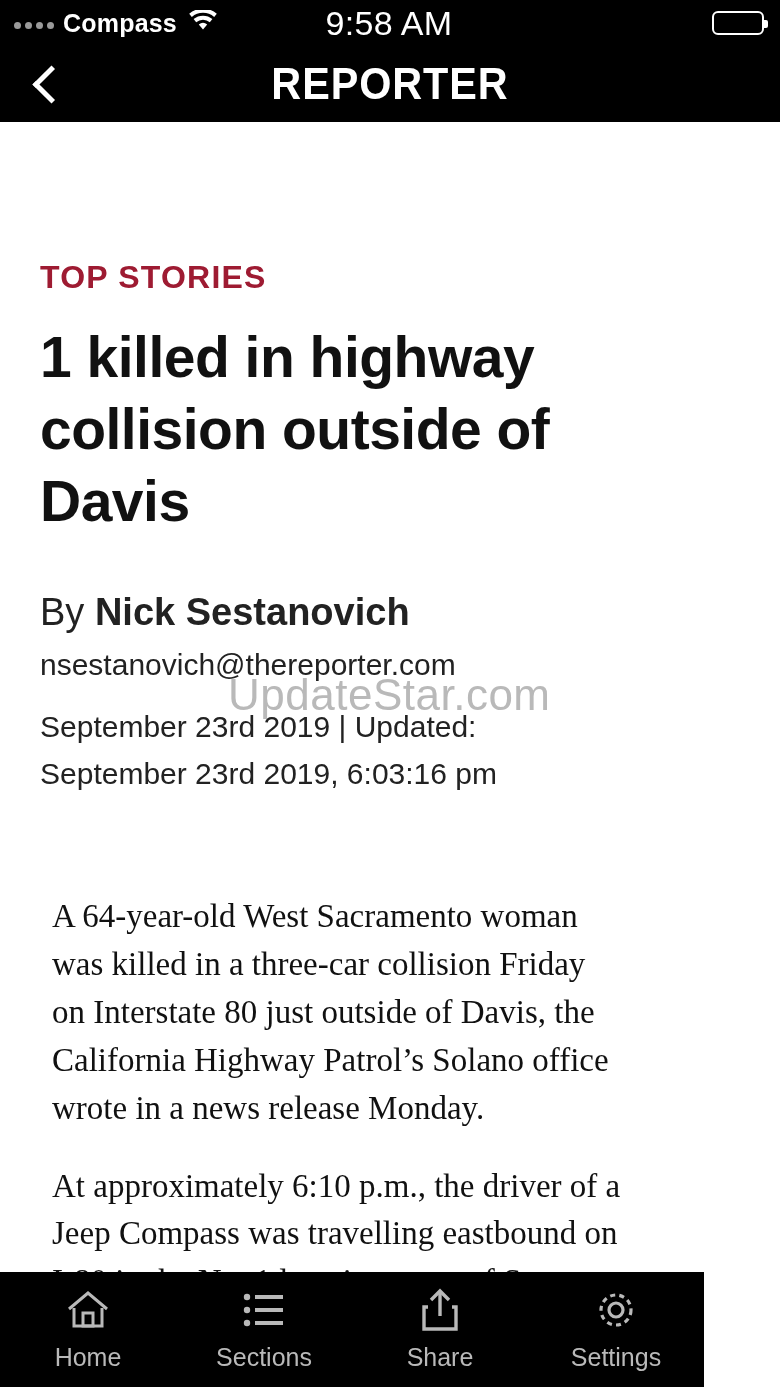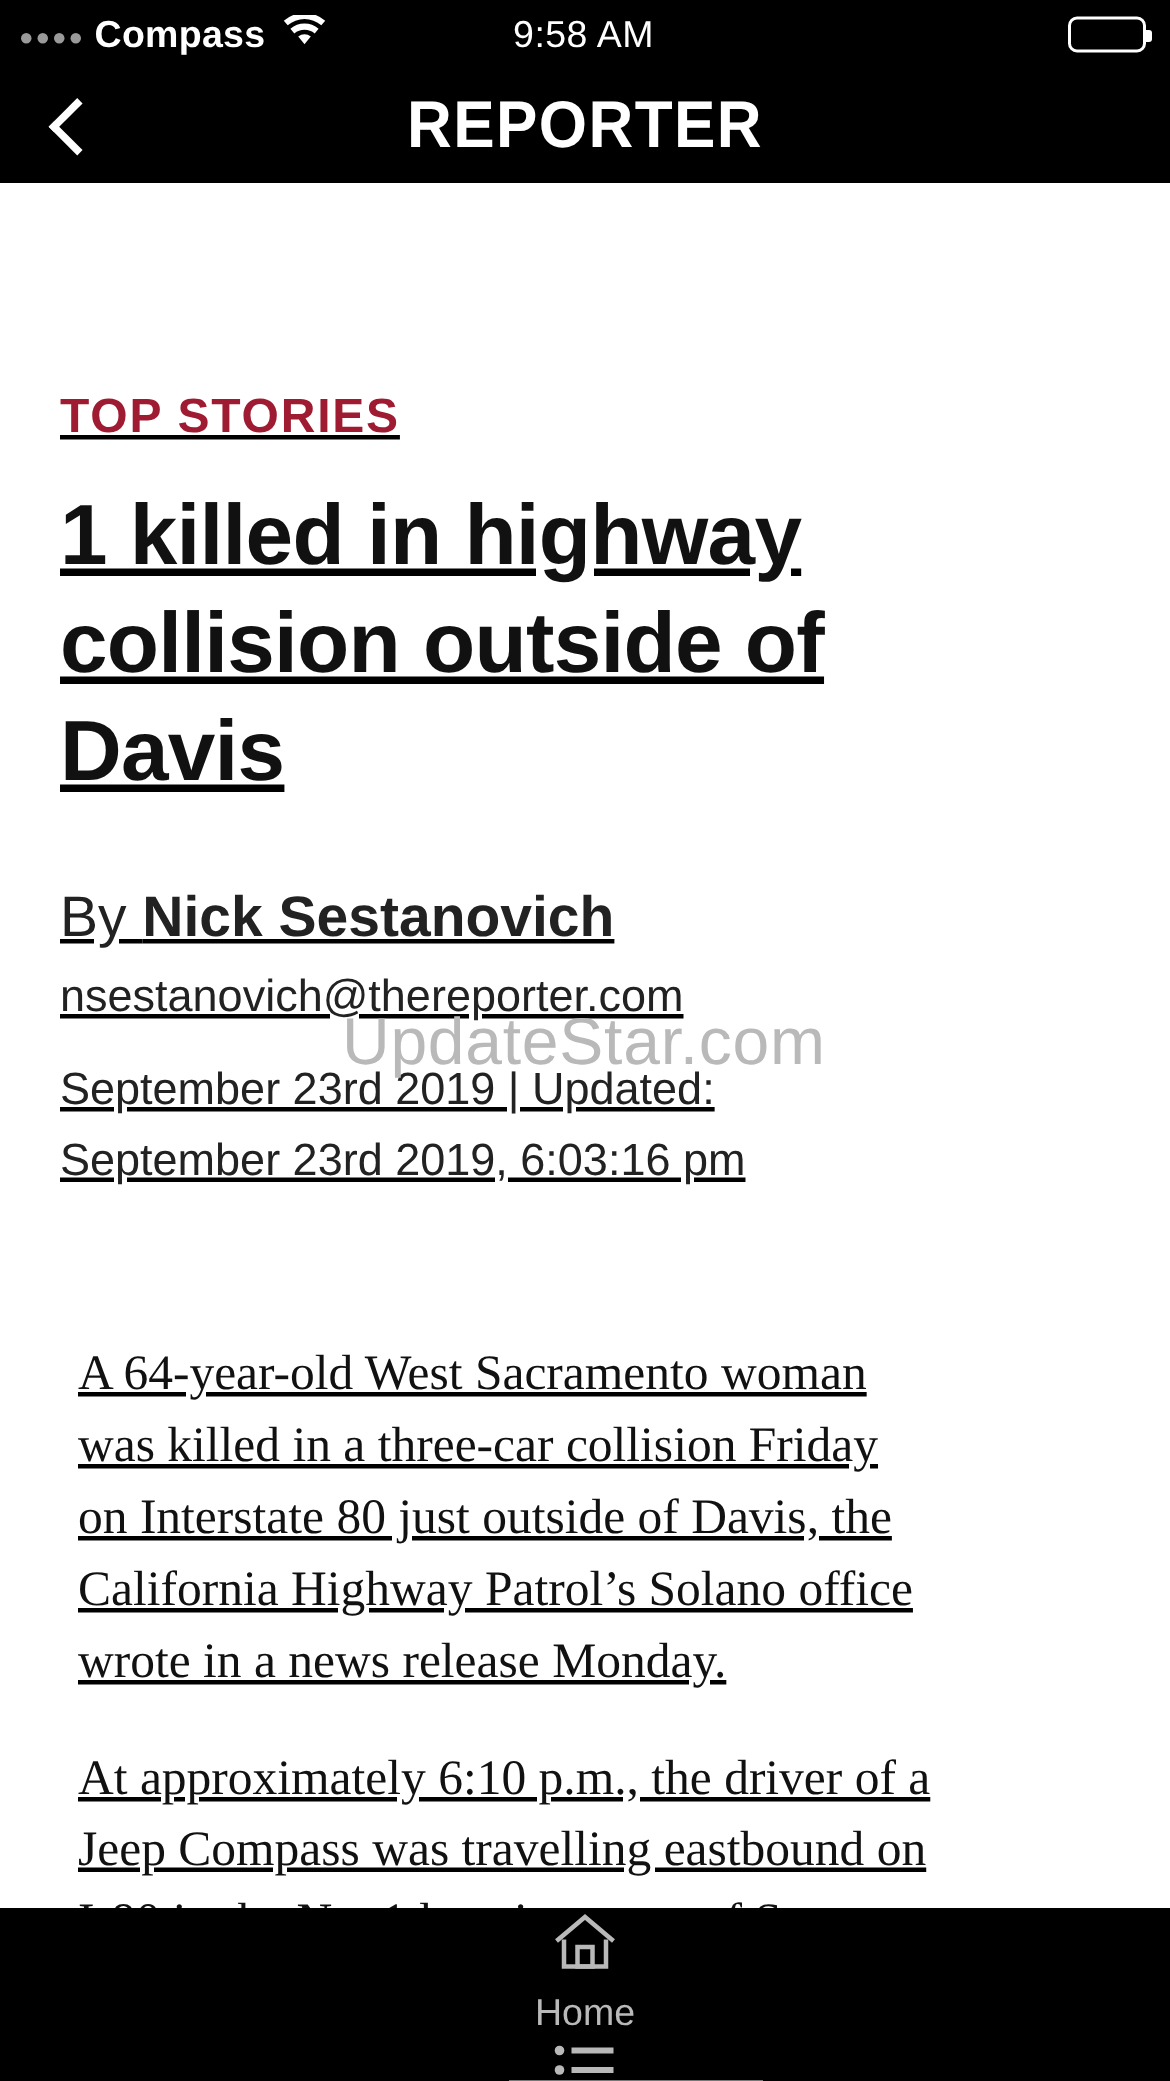--- a/index.html
+++ b/index.html
@@ -56,21 +56,21 @@
     font-weight: 600;
     letter-spacing: .2px;
   }
   .wifi {
     display: inline-block;
     margin-left: 2px;
   }
   .status-center {
     flex: 1;
     text-align: center;
-    font-size: 25px;
+    font-size: 34px;
     font-weight: 500;
     letter-spacing: .3px;
   }
   .status-right {
     width: 300px;
     display: flex;
     justify-content: flex-end;
     align-items: center;
     margin-right: 16px;
   }
@@ -138,21 +138,20 @@
 
   
   .content {
     position: absolute;
     top: 122px;
     left: 0;
     width: 664px;
     height: 1150px;
     background: #fff;
     overflow: hidden;
-    text-decoration: underline;
   }
   .inner {
     padding: 0 40px;
   }
   .kicker {
     color: #9e1b32;
     font-size: 32px;
     font-weight: 800;
     letter-spacing: 1.2px;
     margin-top: 137px;
@@ -206,26 +205,25 @@
     font-size: 44px;
     color: #b9b9b9;
     letter-spacing: .5px;
     pointer-events: none;
   }
 
   
   .tab-bar {
     position: absolute;
     bottom: 0; left: 0;
-    width: 780px;
+    width: 704px;
     height: 115px;
     background: #000;
     display: flex;
     align-items: center;
-    flex-direction: column;
   }
   .tab {
     flex: 1;
     height: 115px;
     display: flex;
     flex-direction: column;
     align-items: center;
     justify-content: center;
     gap: 10px;
     cursor: pointer;

